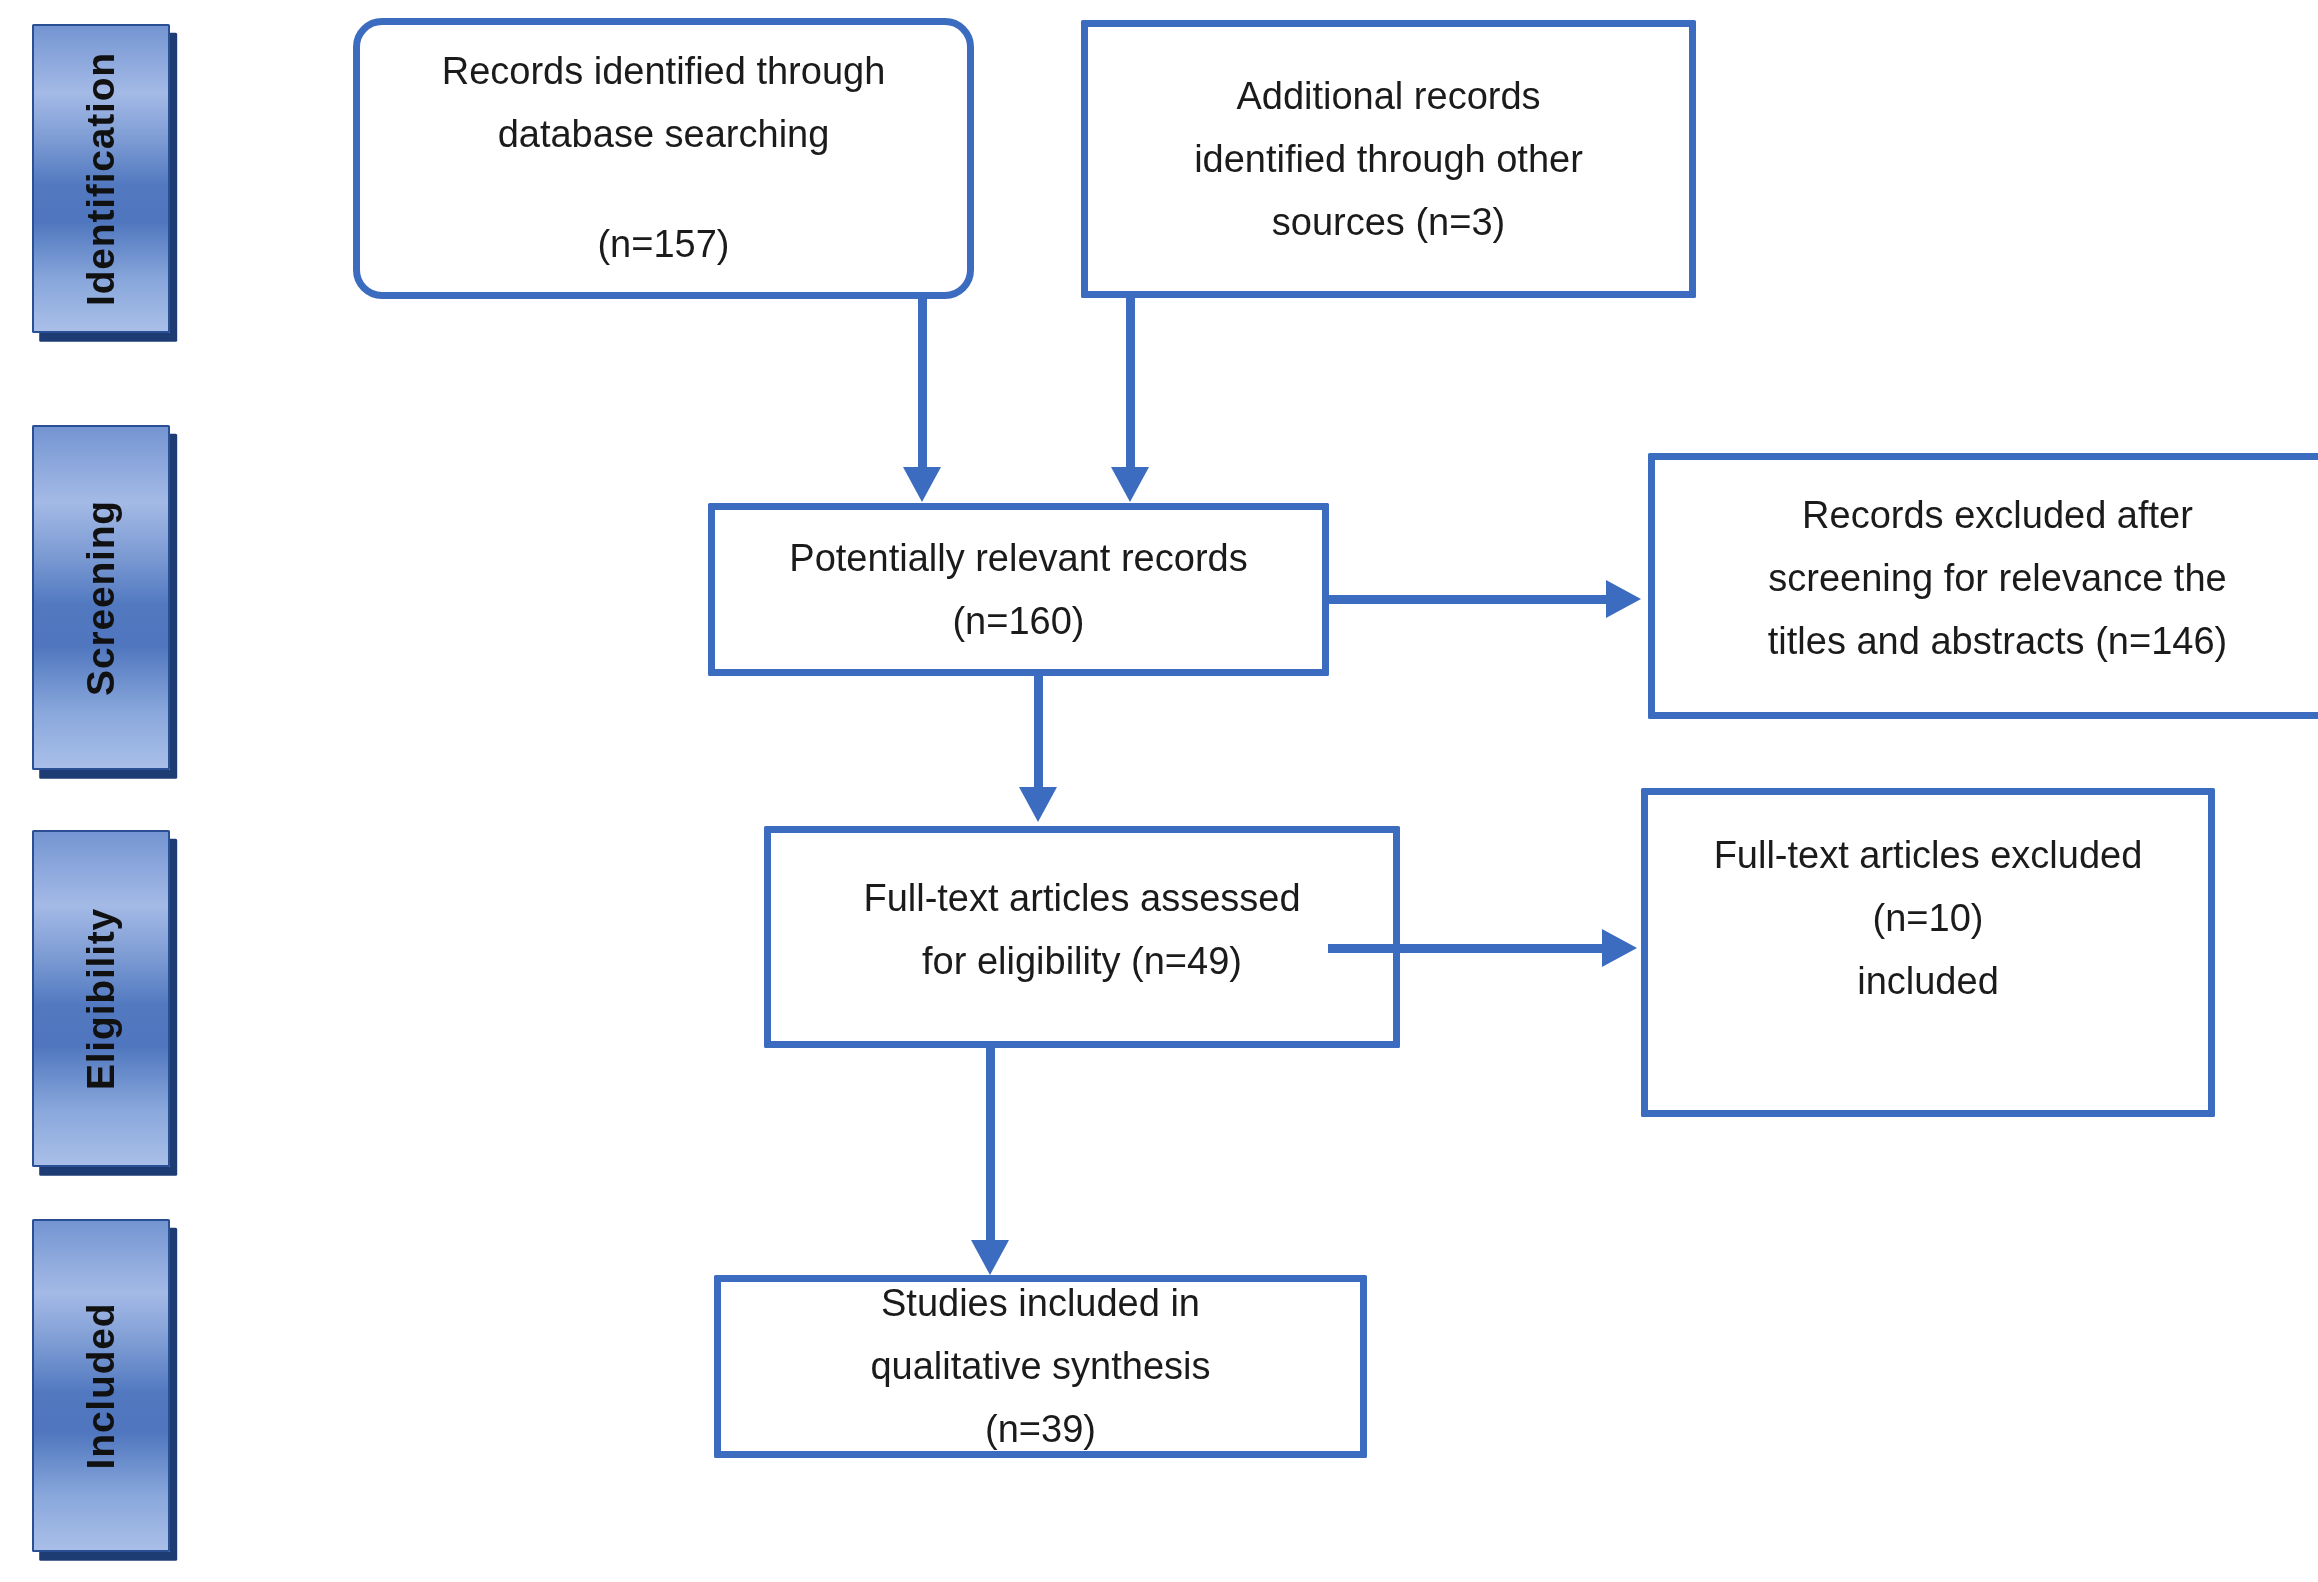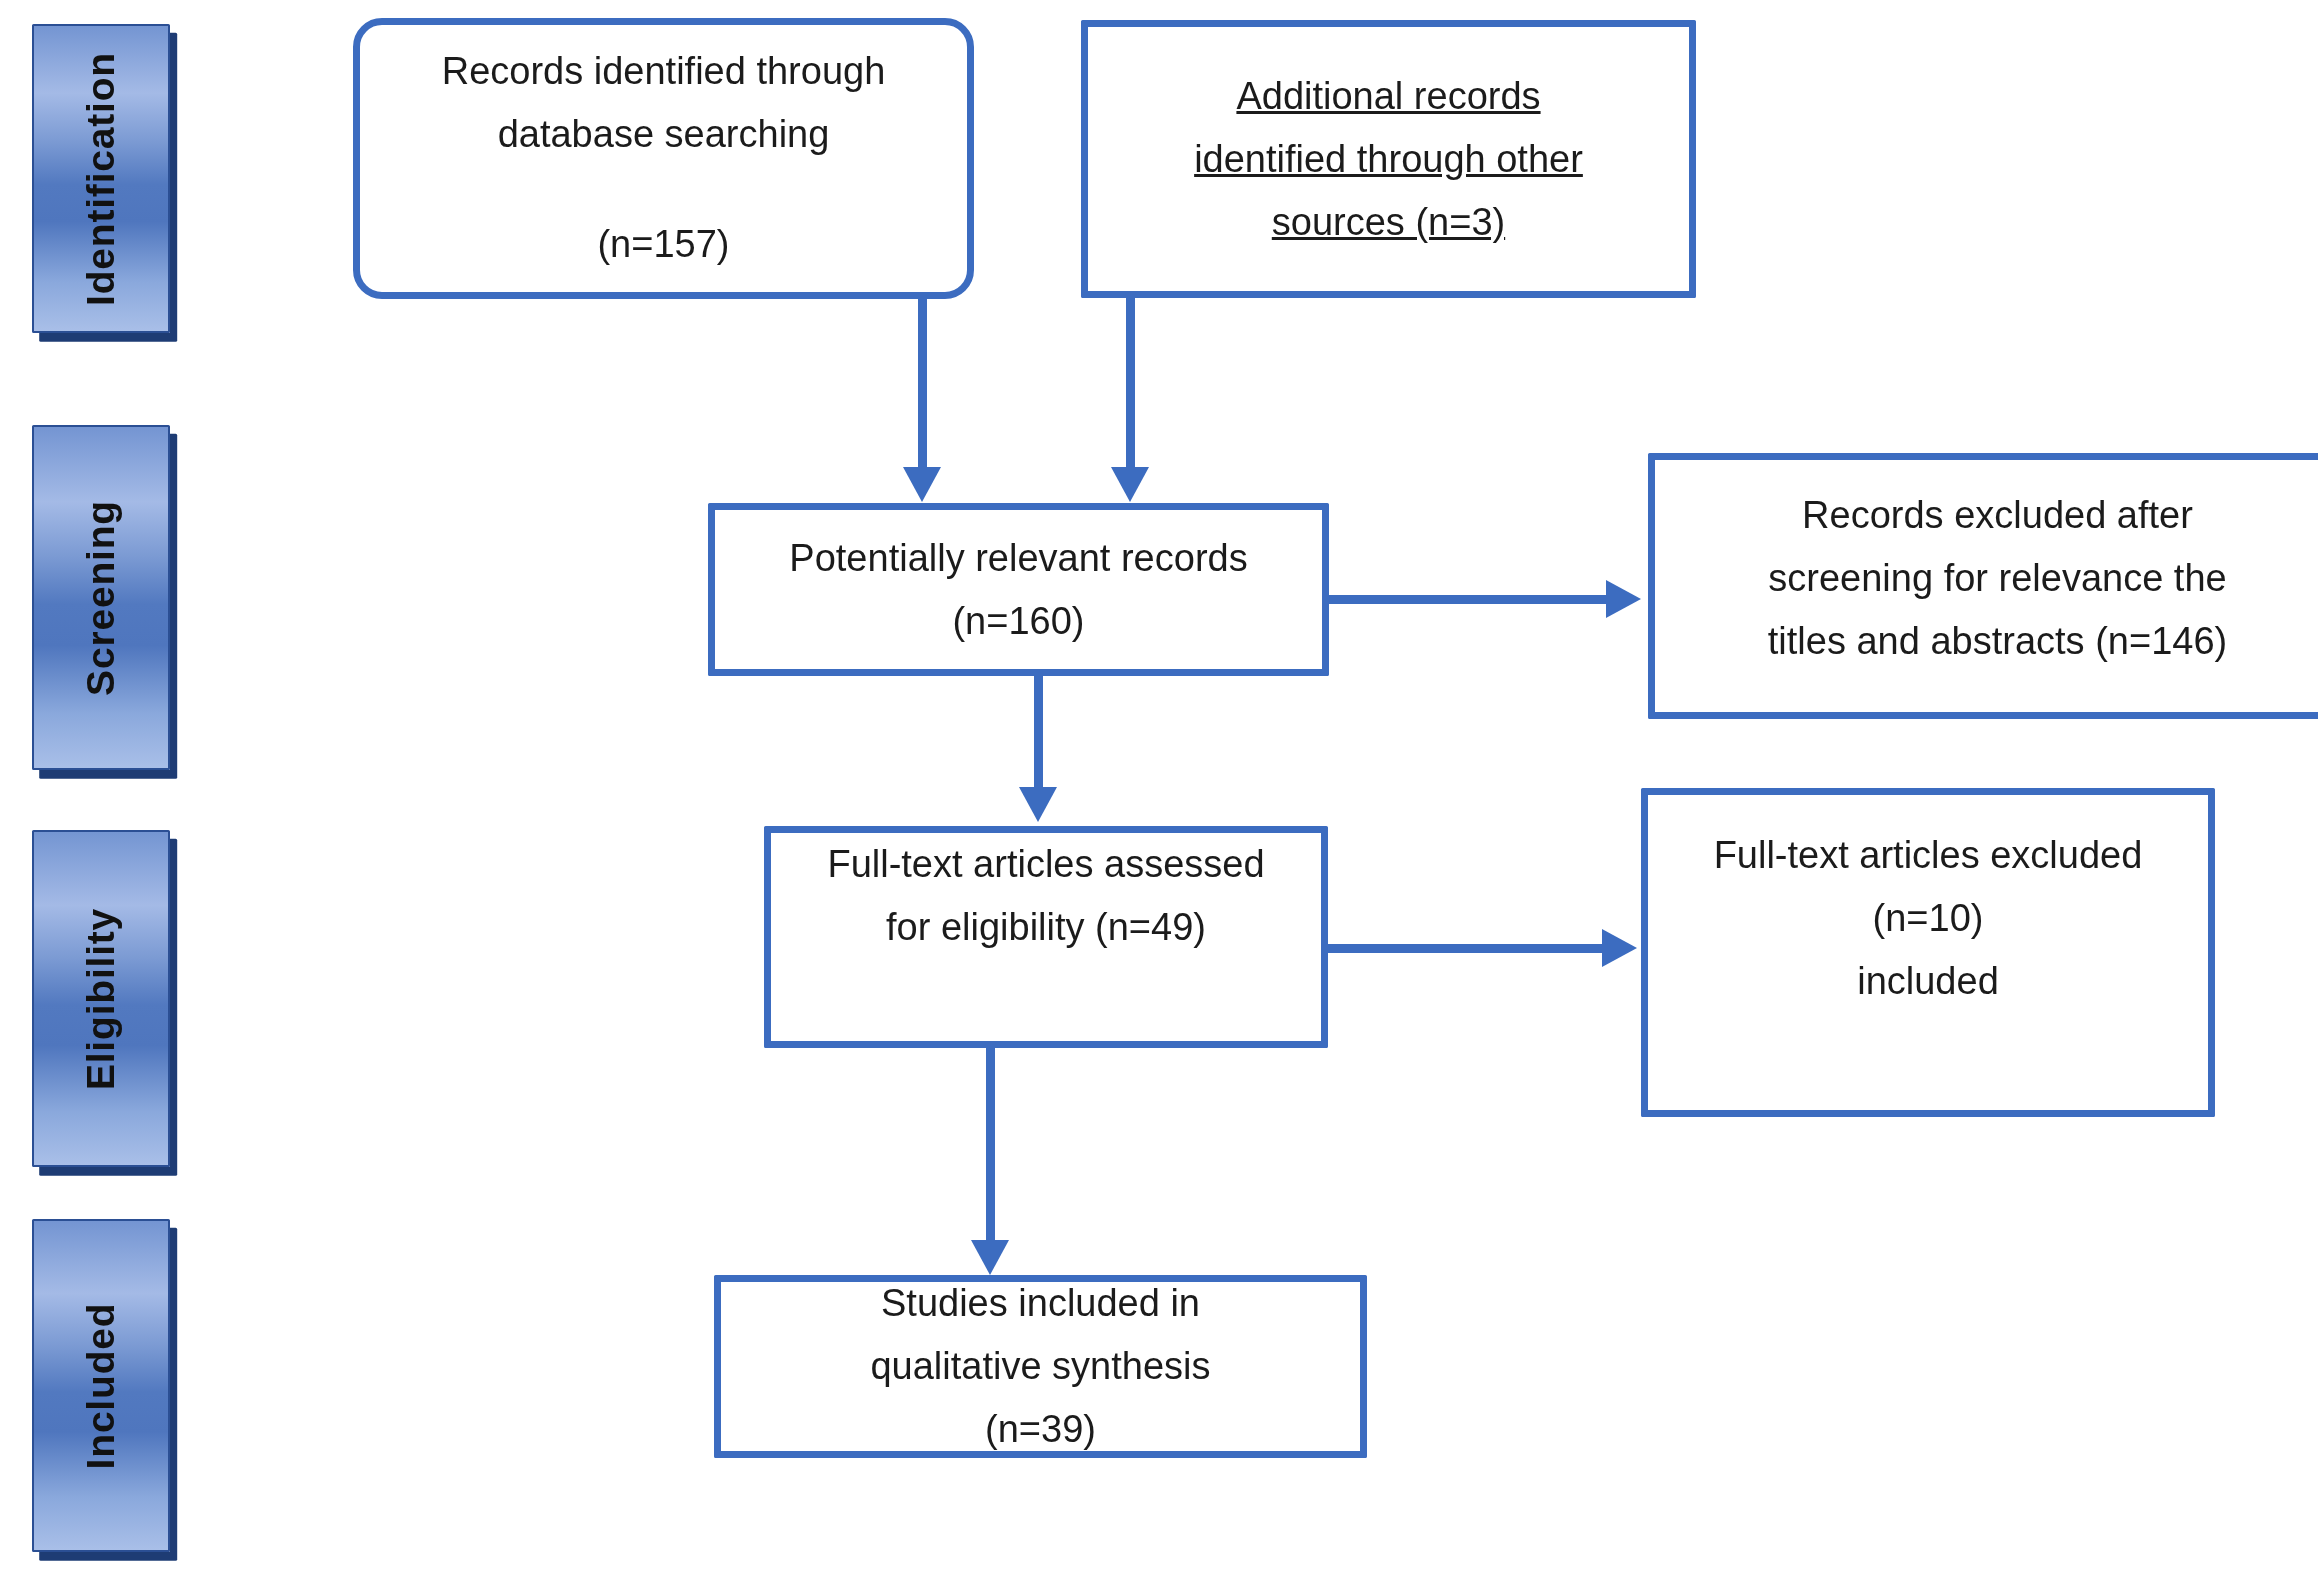--- a/index.html
+++ b/index.html
@@ -115,38 +115,38 @@
   <div class="stage-box" style="top:1219px;height:333px;">
     <span class="vlabel">Included</span>
   </div>
 
   <div class="fbox center" style="left:353px; top:17.6px; width:621px; height:281px;border-radius:29px;">
     <div class="line">Records identified through</div>
     <div class="line">database searching</div>
     <div class="line gap-top">(n=157)</div>
   </div>
 
-  <div class="fbox center" style="left:1081px; top:20px; width:615px; height:278px;text-decoration:underline;">
+  <div class="fbox center" style="left:1081px; top:20px; width:615px; height:278px;">
     <div class="line">Additional records</div>
     <div class="line">identified through other</div>
     <div class="line">sources (n=3)</div>
   </div>
 
   <div class="fbox center" style="left:708px; top:503px; width:621px; height:173px;">
     <div class="line">Potentially relevant records</div>
     <div class="line">(n=160)</div>
   </div>
 
   <div class="fbox top" style="left:1648px; top:453px; width:699px; height:266px; padding-top:24px;">
     <div class="line">Records excluded after</div>
     <div class="line">screening for relevance the</div>
     <div class="line">titles and abstracts (n=146)</div>
   </div>
 
-  <div class="fbox top" style="left:764px; top:826px; width:564px; height:222px; ">
+  <div class="fbox top" style="left:764px; top:826px; width:636px; height:222px; padding-top:34px;">
     <div class="line">Full-text articles assessed</div>
     <div class="line">for eligibility (n=49)</div>
   </div>
 
   <div class="fbox top" style="left:1641px; top:788px; width:574px; height:329px; padding-top:29px;">
     <div class="line">Full-text articles excluded</div>
     <div class="line">(n=10)</div>
     <div class="line">included</div>
   </div>
 

